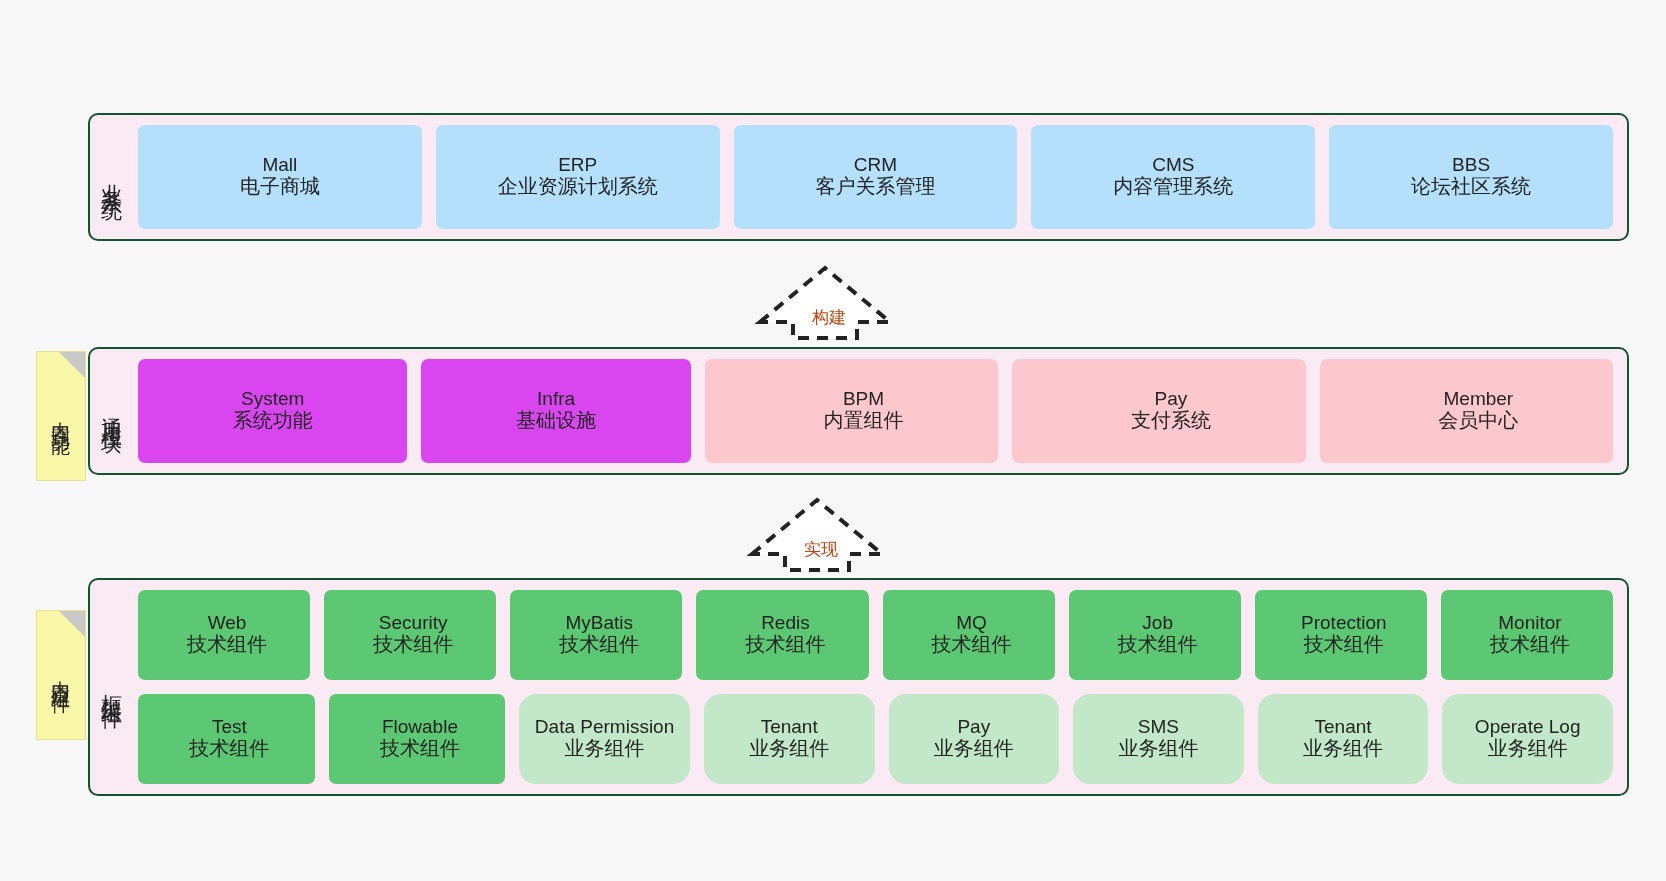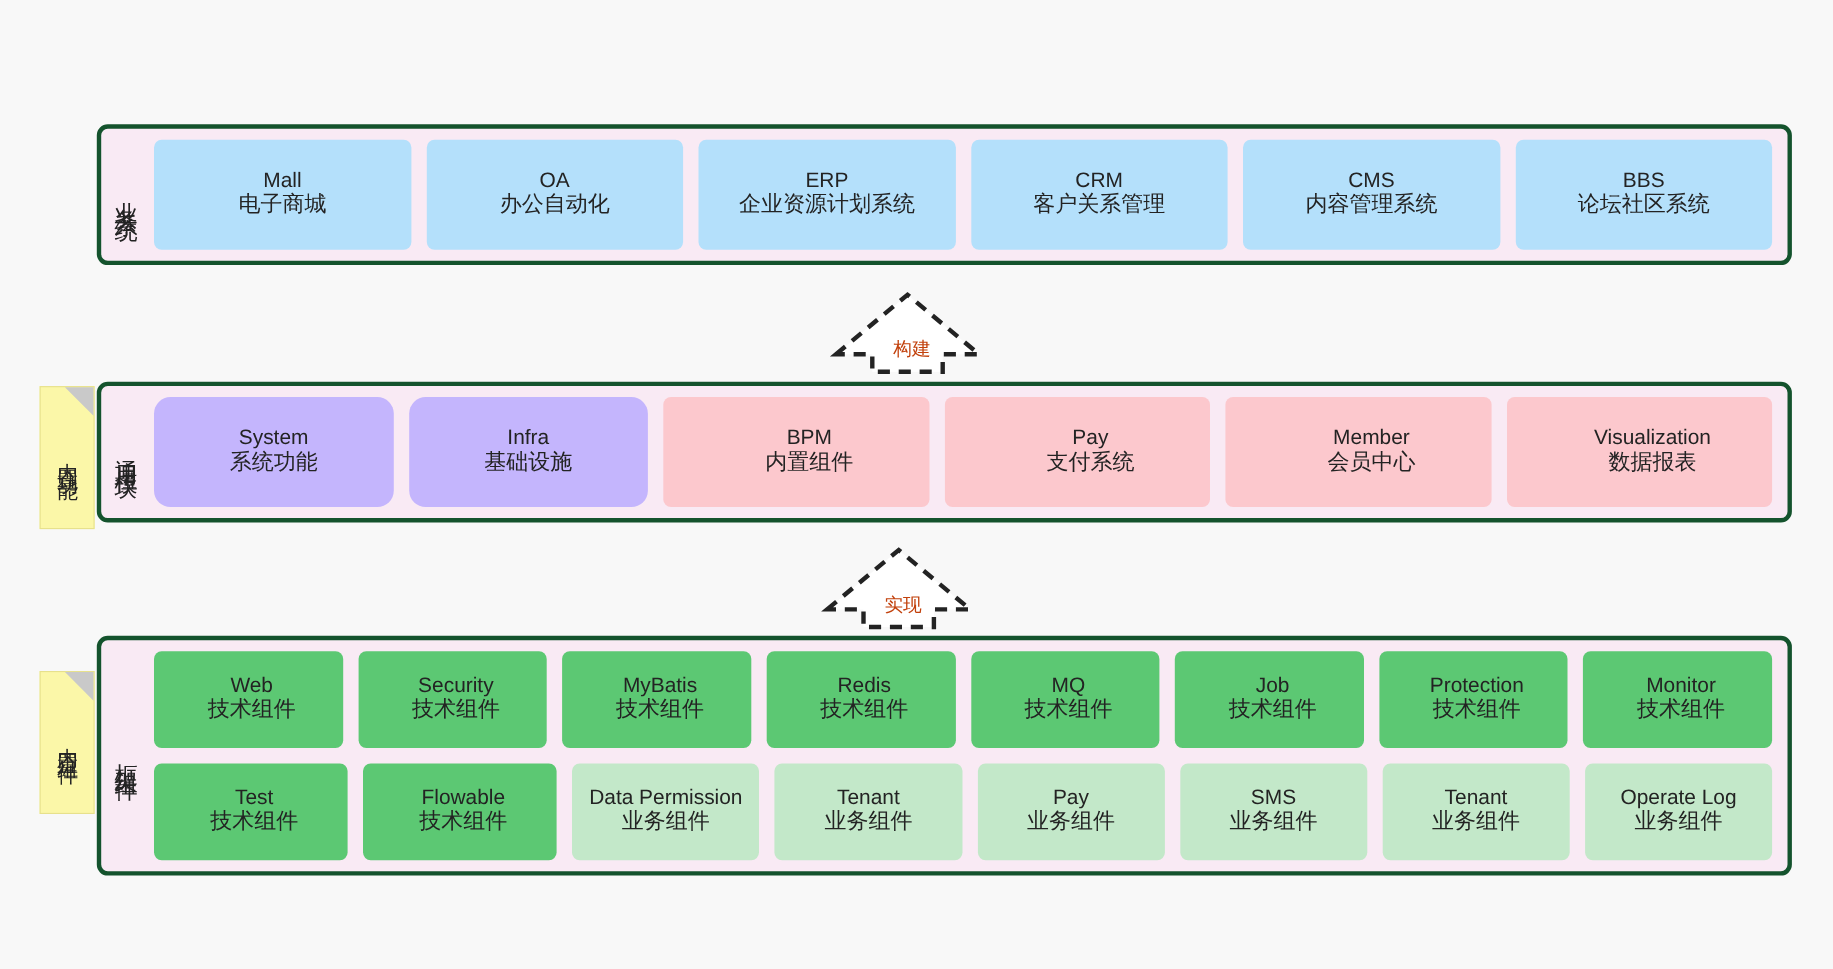--- a/index.html
+++ b/index.html
@@ -13,21 +13,21 @@
     width: 1666px;
     height: 881px;
     background: #f8f8f8;
     overflow: hidden;
   }
 
   
   .layer {
     position: absolute;
     background: #f9eaf4;
-    border: 4px solid #14532d;
+    border: 2px solid #14532d;
     border-radius: 10px;
     display: flex;
     align-items: stretch;
   }
   .layer-title {
     flex: 0 0 auto;
     width: 44px;
     display: flex;
     align-items: center;
     justify-content: center;
@@ -73,24 +73,24 @@
     word-break: break-word;
   }
   .card .t-cn {
     font-size: 20px;
     color: #232323;
     font-family: Liberation Mono, monospace;
   }
 
   
   .c-blue      { background: #b4e0fb; }
-  .c-red       { background: #c4b5fd; border-radius: 15px; }
+  .c-red       { background: #d946ef; }
   .c-pink      { background: #fcc8cd; padding-left: 30px; }
   .c-green     { background: #5cc873; padding-left: 12px; }
-  .c-lightgreen{ background: #c3e8c9; }
+  .c-lightgreen{ background: #c3e8c9; border-radius: 17px; }
 
   
   .sticky {
     position: absolute;
     background: #fbf7a8;
     border: 1px solid #e7e18c;
     display: flex;
     align-items: center;
     justify-content: center;
     font-size: 19px;
@@ -129,24 +129,20 @@
 
   <div class="layer" style="left:88px; top:113px; width:1541px; height:128px;">
     <div class="layer-title">业务系统</div>
     <div class="layer-body">
       <div class="row">
         <div class="card c-blue">
           <span class="t-en">Mall</span>
           <span class="t-cn">电子商城</span>
         </div>
         <div class="card c-blue">
-          <span class="t-en">OA</span>
-          <span class="t-cn">办公自动化</span>
-        </div>
-        <div class="card c-blue">
           <span class="t-en">ERP</span>
           <span class="t-cn">企业资源计划系统</span>
         </div>
         <div class="card c-blue">
           <span class="t-en">CRM</span>
           <span class="t-cn">客户关系管理</span>
         </div>
         <div class="card c-blue">
           <span class="t-en">CMS</span>
           <span class="t-cn">内容管理系统</span>
@@ -188,24 +184,20 @@
           <span class="t-cn">内置组件</span>
         </div>
         <div class="card c-pink">
           <span class="t-en">Pay</span>
           <span class="t-cn">支付系统</span>
         </div>
         <div class="card c-pink">
           <span class="t-en">Member</span>
           <span class="t-cn">会员中心</span>
         </div>
-        <div class="card c-pink">
-          <span class="t-en">Visualization</span>
-          <span class="t-cn">数据报表</span>
-        </div>
       </div>
     </div>
   </div>
 
   <div class="arrow" style="left:748px; top:494px; width:146px; height:80px;">
     <svg width="146" height="80" viewBox="0 0 146 80">
       <path d="M 4 60 L 69 6 L 134 60 L 101 60 L 101 76 L 37 76 L 37 60 Z" fill="#ffffff" stroke="#232323" stroke-width="4" stroke-dasharray="11 8" stroke-linejoin="miter"></path>
     </svg>
     <div class="arrow-label" style="top:44px;">实现</div>
   </div>

